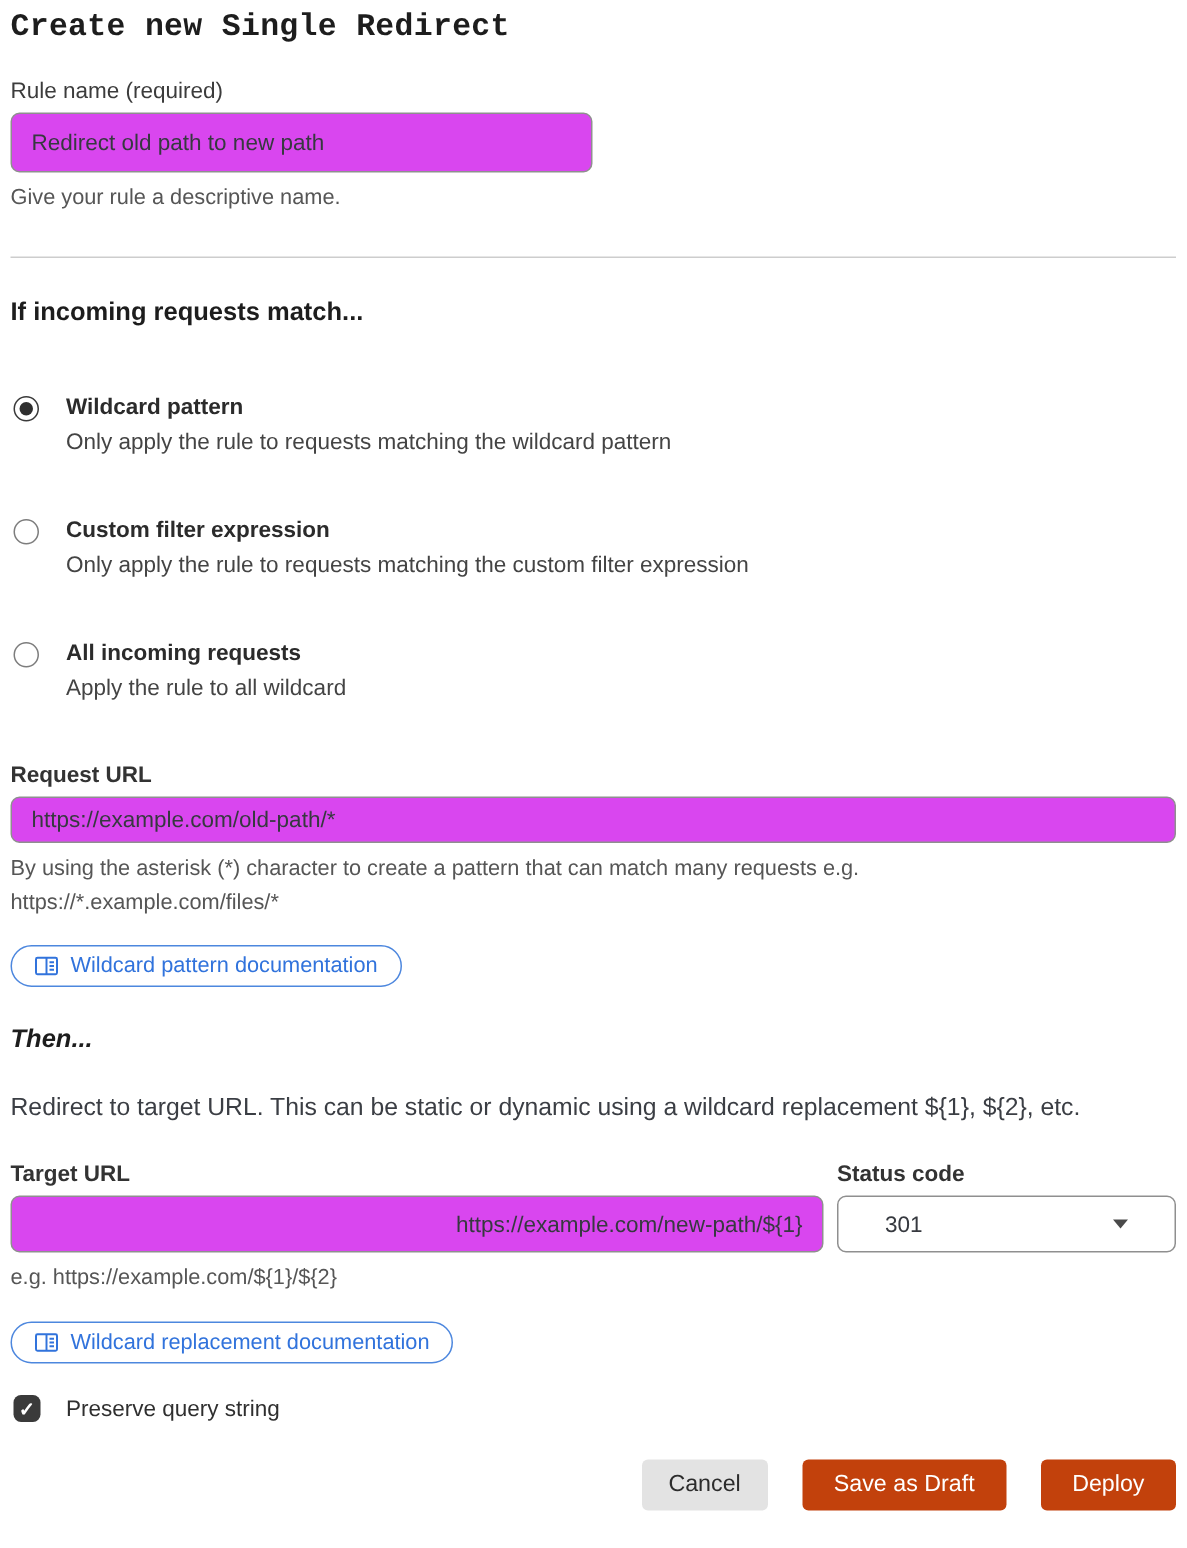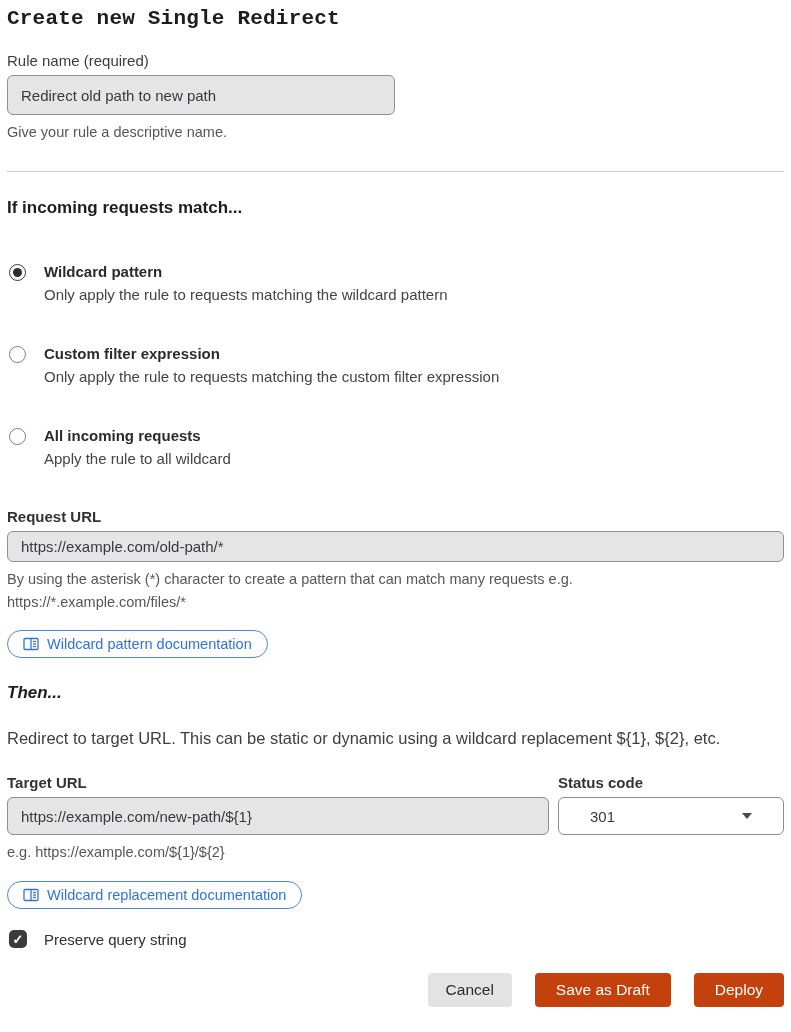--- a/index.html
+++ b/index.html
@@ -29,21 +29,21 @@
     display: block;
     margin-top: 6px;
     height: 40px;
     width: 388px;
     border: 1px solid #8f8f8f;
     border-radius: 6px;
     padding: 0 13px;
     font-family: "Liberation Sans", sans-serif;
     font-size: 15px;
     color: #36393f;
-    background: #e5e5e5;
+    background: #d946ef;
     outline: none;
   }
   .helper {
     margin-top: 6px;
     font-size: 14.5px;
     color: #565656;
     line-height: 23px;
   }
   .divider {
     margin-top: 27px;
@@ -112,21 +112,21 @@
     font-size: 16.5px;
     color: #3b3e44;
   }
   .target-row {
     margin-top: 26px;
     display: flex;
     gap: 9px;
   }
   .target-col { width: 542px; }
   .status-col { width: 226px; }
-  .target-input { width: 542px; height: 38px; }
+  .target-input { width: 542px; height: 38px; text-align: right; }
   .select {
     margin-top: 6px;
     width: 226px;
     height: 38px;
     border: 1px solid #8f8f8f;
     border-radius: 6px;
     background: #fff;
     display: flex;
     align-items: center;
     justify-content: space-between;

